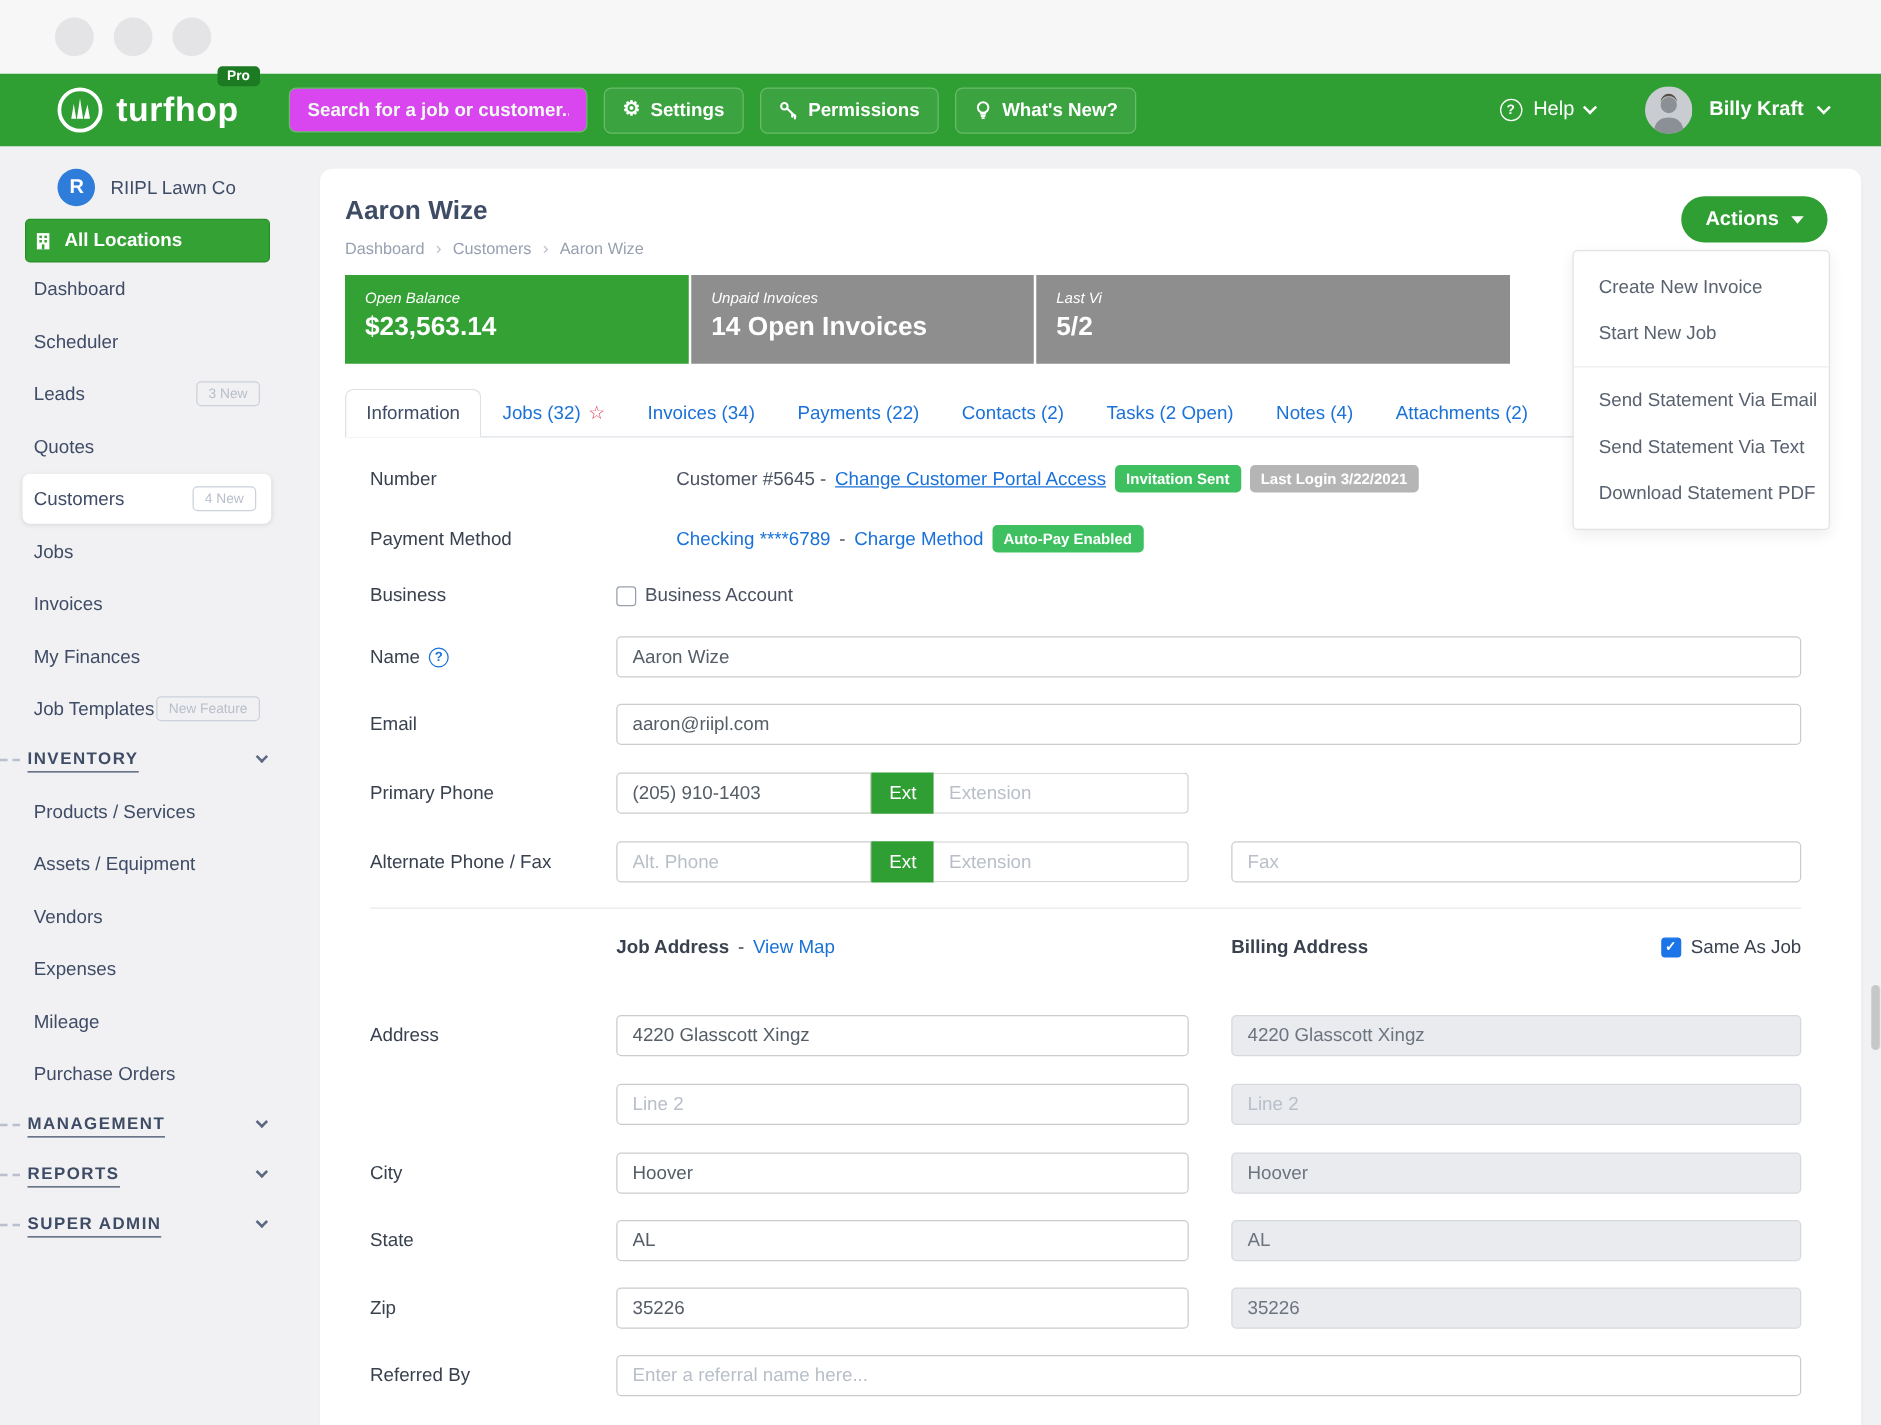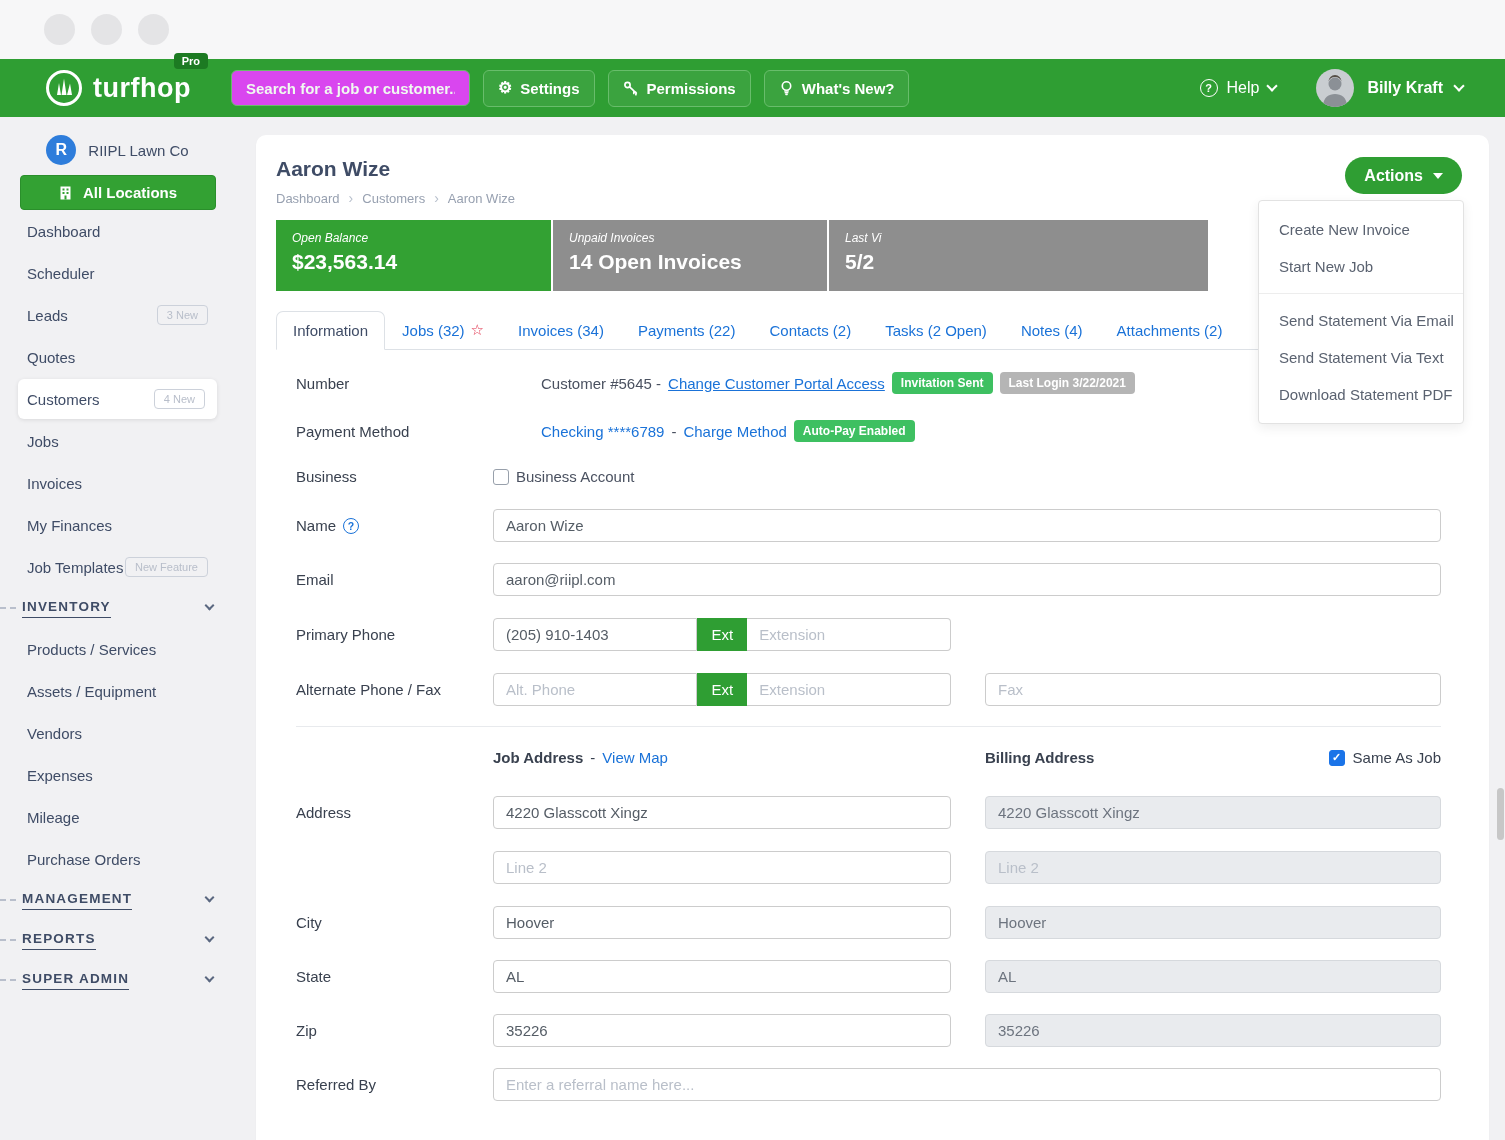--- a/index.html
+++ b/index.html
@@ -38,21 +38,21 @@
 
   
   .layout { display:flex; height:1023px; }
 
   
   .sidebar { width:235px; flex:none; padding-top:18px; }
   .company { display:flex; align-items:center; gap:12px; justify-content:center; height:30px; }
   .r-badge { width:30px; height:30px; border-radius:50%; background:#2e7ddb; color:#fff; font-weight:bold;
              font-size:16px; display:flex; align-items:center; justify-content:center; }
   .company-name { font-size:15px; color:#3f4c66; }
-  .all-loc { display:flex; align-items:center; justify-content:center; gap:10px; width:196px; height:35px;
+  .all-loc { display:flex; align-items:center; gap:10px; width:196px; height:35px;
              margin:10px auto 0; background:#33a133; border:1px solid #2a8f2b; border-radius:4px;
              color:#fff; font-weight:bold; font-size:15px; cursor:pointer; font-family:inherit; }
   .sb-head { position:relative; display:flex; align-items:center; height:40px; padding:0 22px;
              color:#3f4c66; font-weight:bold; font-size:13.5px; letter-spacing:1.2px; cursor:pointer; }
   .sb-head.first { margin-top:28px; }
   .sb-dash { position:absolute; left:0; width:16px; border-top:2px dashed #b9bfcc; }
   .sb-head-label { border-bottom:1.5px solid #3f4c66; padding-bottom:3px; }
   .sb-head .chev { margin-left:auto; width:7px; height:7px; color:#5b6880; }
   .sb-item { display:flex; align-items:center; height:42px; padding:0 27px; color:#3f4c66; font-size:15px; cursor:pointer; }
   .sb-item .sb-badge { margin-left:auto; }
@@ -115,21 +115,21 @@
   .inp.dis { background:#e9ebee; border-color:#d6d9dd; color:#6d747f; }
   .inp.phone { width:204px; border-radius:4px 0 0 4px; }
   .ext-btn { width:50px; height:33px; background:#2f9e33; color:#fff; font-size:15px; border:none; flex:none;
              display:flex; align-items:center; justify-content:center; cursor:pointer; font-family:inherit; }
   .inp.extension { width:205px; border-radius:0 4px 4px 0; border-left:none; }
   .col-l { width:458px; flex:none; display:flex; align-items:center; }
   .col-gap { width:34px; flex:none; }
   .col-r { width:456px; flex:none; display:flex; align-items:center; }
   .col-l .inp, .col-r .inp { width:100%; }
   .divider { border-top:1px solid #e8eaed; margin:2px 0 22px; }
-  .addr-head { display:flex; align-items:flex-start; margin-bottom:30px; font-size:15px; color:#39414f; font-weight:bold; }
+  .addr-head { display:flex; align-items:flex-start; margin-bottom:46px; font-size:15px; color:#39414f; font-weight:bold; }
   .addr-head .spacer { width:197px; flex:none; }
   .same-wrap { margin-left:auto; display:flex; align-items:center; gap:8px; font-weight:normal; color:#39414f; }
 
   
   .dropdown { position:absolute; left:1023px; top:83px; width:206px; background:#fff; border:1px solid #e2e2e2;
               border-radius:4px; box-shadow:0 4px 12px rgba(0,0,0,.07); padding:10px 0; z-index:5; }
   .menu-item { padding:10px 20px; font-size:15px; color:#5a6270; cursor:pointer; white-space:nowrap; }
   .menu-divider { border-top:1px solid #ededed; margin:8px 0; }
 
   .scrollthumb { position:fixed; right:1px; top:788px; width:7px; height:52px; background:#c7c7c7;

